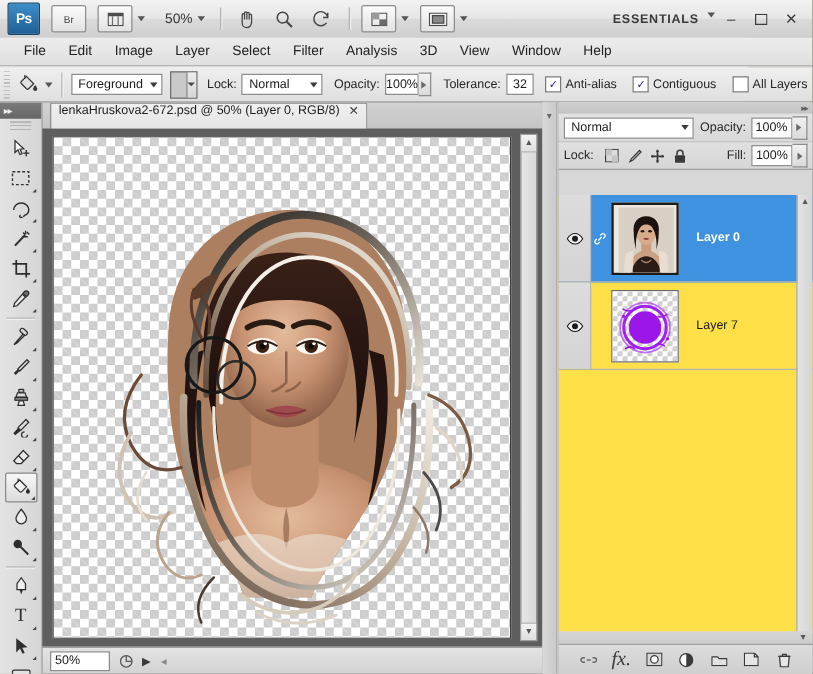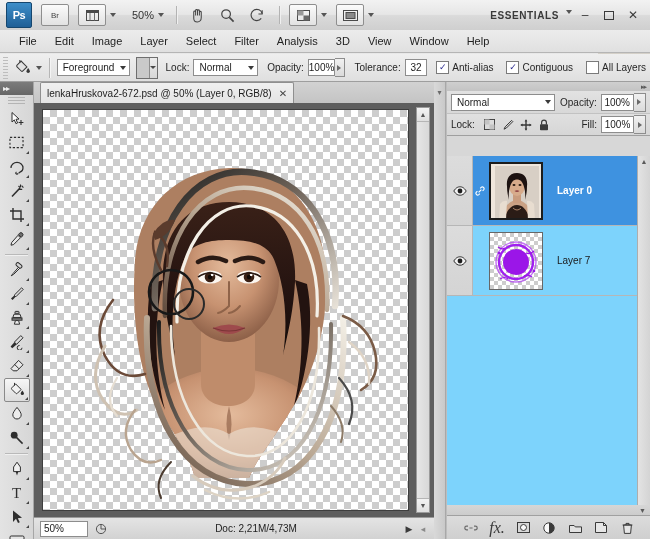--- a/index.html
+++ b/index.html
@@ -145,21 +145,21 @@
   }
   #doctabstrip{
     height:21px;background:linear-gradient(#d2d2d2,#c4c4c4);
     border-bottom:1px solid #8f8f8f;display:flex;align-items:flex-end;
   }
   #doctab{
     height:20px;margin-left:6px;padding:0 6px;
     background:linear-gradient(#f0f0f0,#e4e4e4);
     border:1px solid #8f8f8f;border-bottom:none;
     border-radius:2px 2px 0 0;
-    display:flex;align-items:center;font-size:10px;color:#1e1e1e;
+    display:flex;font-size:10px;color:#1e1e1e;
   }
   #doctab .x{margin-left:7px;font-size:10px;color:#444;}
   #canvaswrap{
     position:absolute;left:0;top:21px;width:400px;height:414px;
     background:#5e5e5e;
   }
   #canvasframe{
     position:absolute;left:8px;top:6px;width:367px;height:402px;
     border:1px solid #3e3e3e;box-sizing:border-box;background:#fff;
     overflow:hidden;
@@ -244,21 +244,21 @@
   #lockrow{
     height:22px;background:linear-gradient(#e0e0e0,#d6d6d6);
     display:flex;align-items:center;padding:0 4px;box-sizing:border-box;
     border-bottom:1px solid #9f9f9f;
   }
   .lockicon{width:14px;height:14px;margin-left:4px;
     display:flex;align-items:center;justify-content:center;
     color:#3a3a3a;font-size:10px;}
   #layerlist{
     position:absolute;left:0;top:74px;width:204px;height:350px;
-    background:#7dd3fc;box-sizing:border-box;overflow:hidden;
+    background:#fde047;box-sizing:border-box;overflow:hidden;
   }
   .layerrow{
     height:70px;display:flex;align-items:center;
     border-bottom:1px solid #b6b6b6;box-sizing:border-box;
   }
   .layerrow.selected{background:#3e92e0;}
   .eyecell{
     width:26px;height:100%;display:flex;align-items:center;justify-content:center;
     border-right:1px solid #b6b6b6;box-sizing:border-box;
     background:linear-gradient(#dcdcdc,#d4d4d4);
@@ -716,21 +716,20 @@
     </div>
 
     <div id="statusbar">
       <div class="zoomfield">50%</div>
       <div class="sb-icon">
         <svg width="12" height="12" viewBox="0 0 12 12">
           <circle cx="6" cy="6" r="4.6" fill="none" stroke="#555"></circle>
           <path d="M6 1.4 V6 H10.6" stroke="#555" fill="none"></path>
         </svg>
       </div>
-      <div class="docinfo">Doc: 2,21M/4,73M</div>
       <div class="sb-arrow">▶</div>
       <div class="sb-arrow" style="margin-right:4px;color:#8a8a8a;">◂</div>
     </div>
   </div>
 
   <div id="rightcol">
 
     <div id="railcol">
       <span>▾</span>
     </div>

